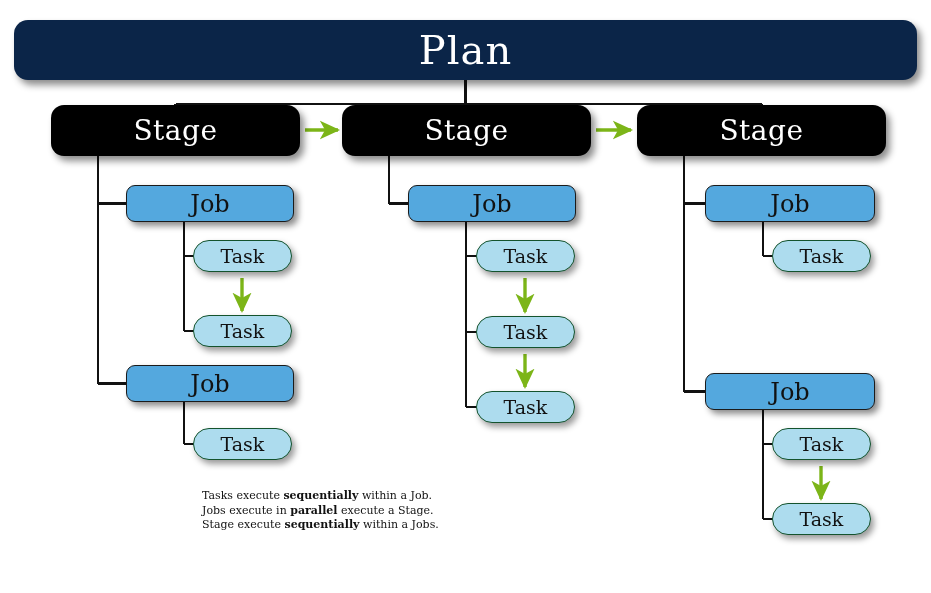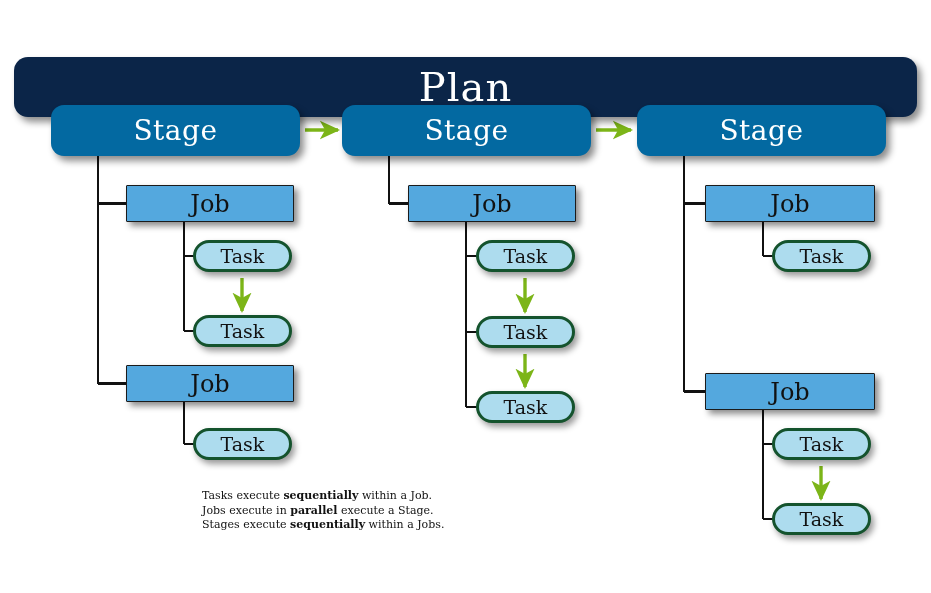--- a/index.html
+++ b/index.html
@@ -36,47 +36,46 @@
   }
   
   .plan {
     background: #0b2548;
     color: #ffffff;
     border-radius: 14px;
     font-family: "DejaVu Serif", serif;
     font-size: 40px;
     letter-spacing: 1px;
     box-shadow: 4px 5px 7px rgba(0,0,0,0.45);
-    margin-top: 37px;
   }
   
   .stage {
-    background: #0369a1;
+    background: #000000;
     color: #ffffff;
     border-radius: 13px;
     font-family: "DejaVu Serif", serif;
     font-size: 28px;
     letter-spacing: 0.5px;
     box-shadow: 4px 5px 7px rgba(0,0,0,0.45);
   }
   
   .job {
     background: #54a8de;
     color: #111111;
     border: 1px solid #1b1b1b;
-    border-radius: 1px;
+    border-radius: 9px;
     font-family: "DejaVu Serif", serif;
     font-size: 24px;
     box-shadow: 4px 4px 6px rgba(0,0,0,0.45);
   }
   
   .task {
     background: #addcee;
     color: #111111;
-    border: 3px solid #14532d;
+    border: 1px solid #14532d;
     border-radius: 999px;
     font-family: "DejaVu Serif", serif;
     font-size: 19px;
     box-shadow: 3px 4px 6px rgba(0,0,0,0.40);
   }
   
   .caption {
     position: absolute;
     font-family: "DejaVu Serif", serif;
     font-size: 11px;
@@ -195,17 +194,17 @@
         <span>Task</span>
       </div>
       <div class="node task" style="left: 772px; top: 503px; width: 99px; height: 32px;">
         <span>Task</span>
       </div>
     </div>
 
   <div class="caption" id="caption" style="left: 202px; top: 489px;">
       <div><span>Tasks execute </span><b>sequentially</b><span> within a Job.</span></div>
       <div><span>Jobs execute in </span><b>parallel</b><span> execute a Stage.</span></div>
-      <div><span>Stages execute </span><b>sequentially</b><span> within a Jobs.</span></div>
+      <div><span>Stage execute </span><b>sequentially</b><span> within a Jobs.</span></div>
     </div>
 
 
 </div>
 
 </body></html>

